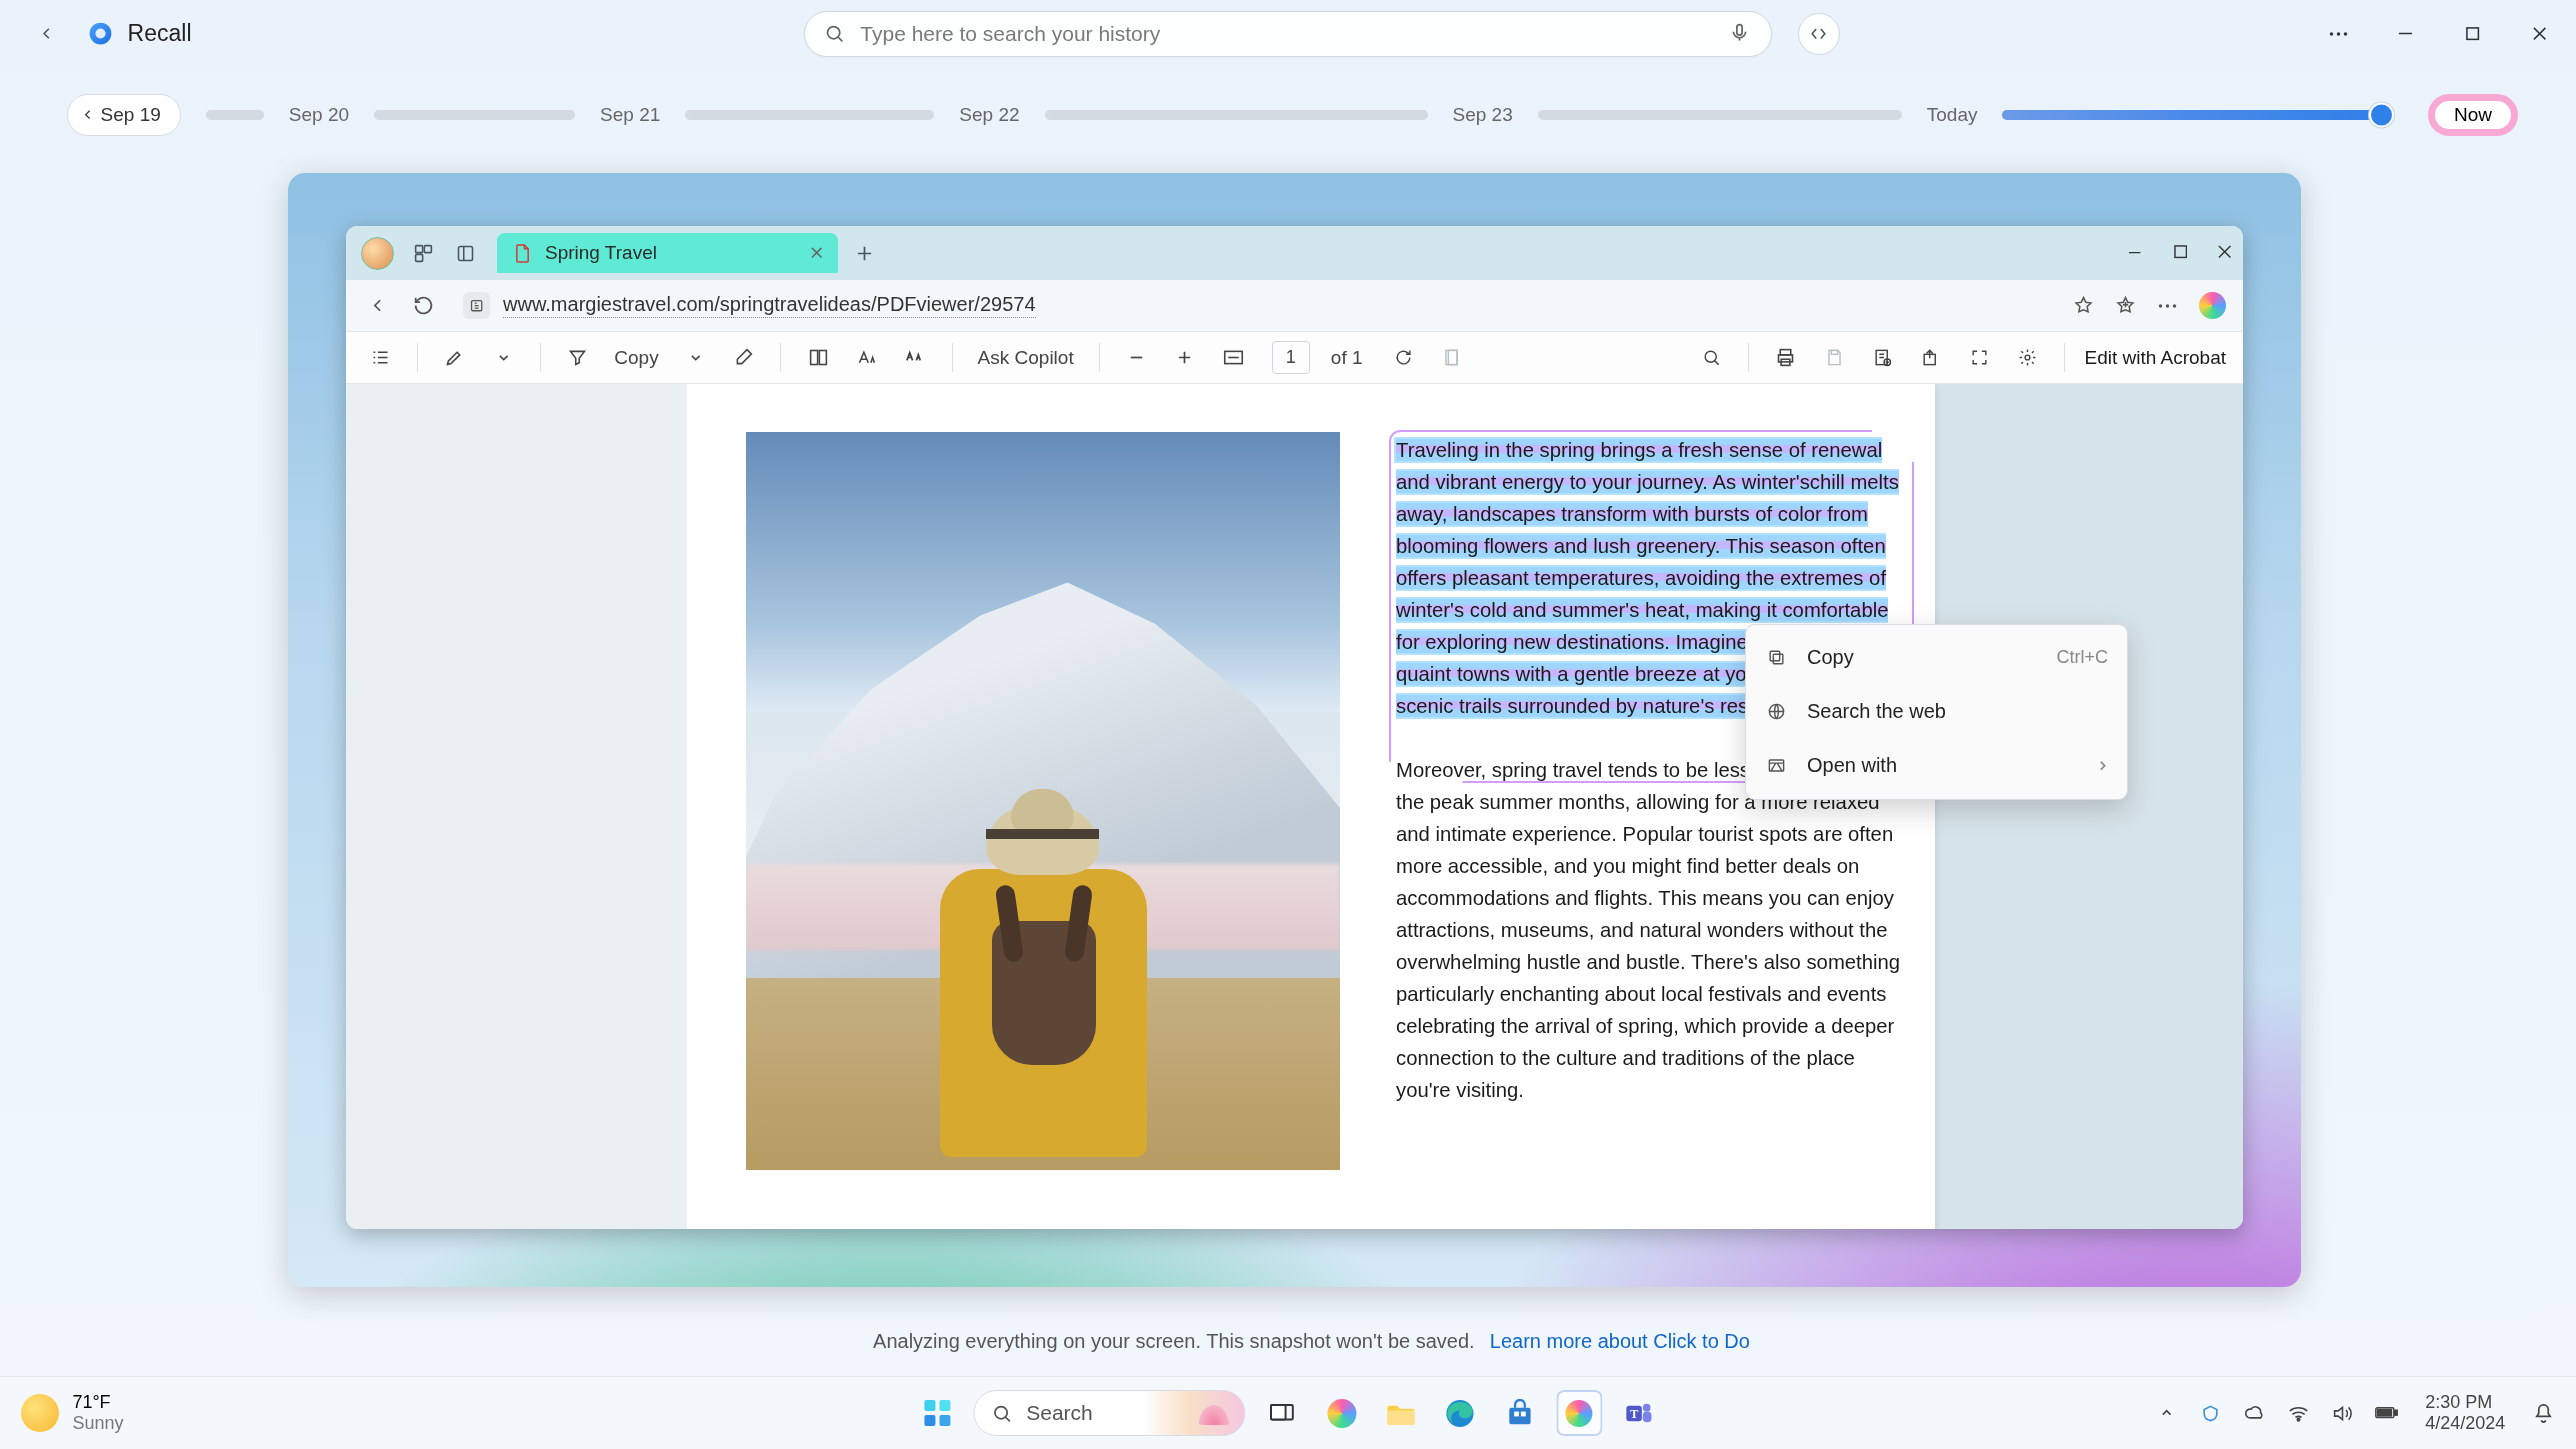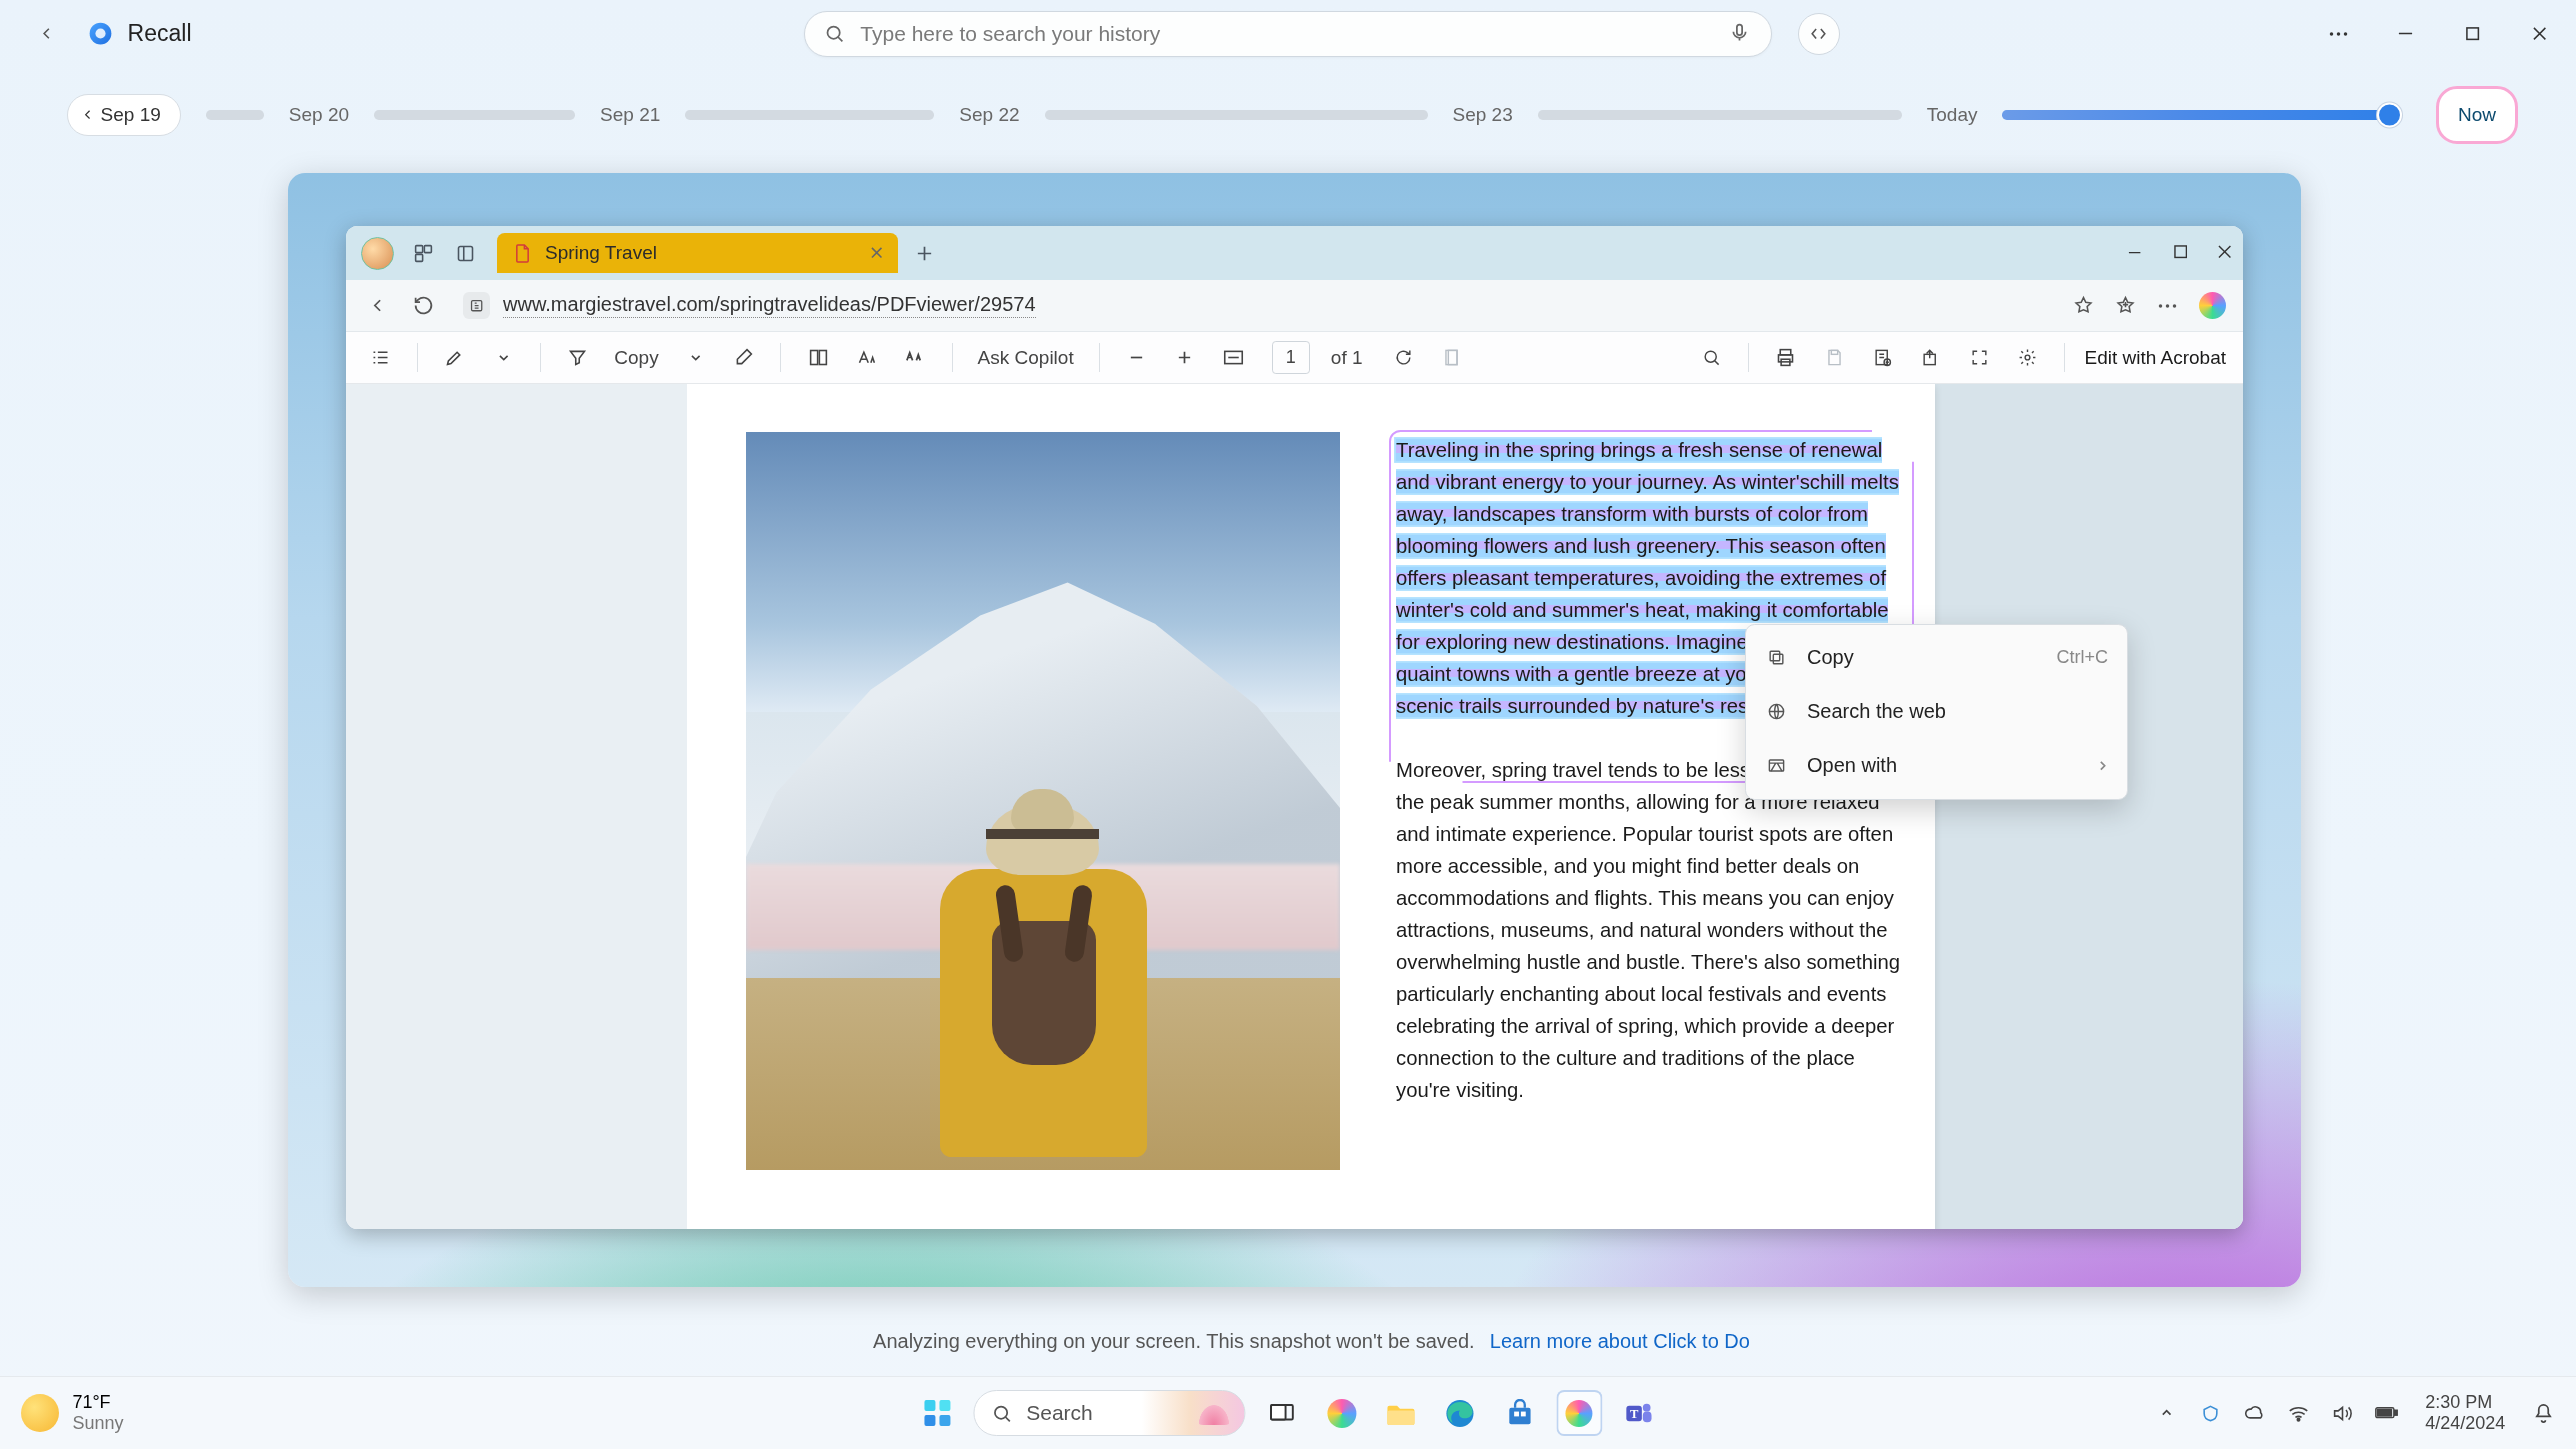--- a/index.html
+++ b/index.html
@@ -23,36 +23,36 @@
   .timeline { position: absolute; top: 86px; left: 0; right: 0; height: 58px; display: flex; align-items: center; padding: 0 58px 0 67px; gap: 25px; font-size: 19px; color: #666; }
   .timeline-pill { display: inline-flex; align-items: center; height: 42px; padding: 0 19px 0 11.5px; border-radius: 21px; border: 1px solid #d7dde3; background: #fff; color: #333; gap: 5.8px; }
   .timeline-track { height: 9.6px; border-radius: 4.8px; background: #d3dae1; }
   .tl-s19 { width: 58px; }
   .tl-s20 { width: 201px; }
   .tl-s21 { width: 249px; }
   .tl-s22 { width: 383px; }
   .tl-s23 { width: 364px; }
   .tl-today { flex: 1; position: relative; background: linear-gradient(90deg, #6b9be8 0%, #4a89e8 50%, #2f80e8 100%); }
   .tl-today::after { content: ""; position: absolute; right: -7.7px; top: 50%; transform: translateY(-50%); width: 21px; height: 21px; border-radius: 50%; background: #2f80e8; border: 2.9px solid #fff; box-shadow: 0 0 0 1px #c7d3e2; }
-  .timeline-now { display: inline-flex; align-items: center; height: 58px; padding: 0 19px; border-radius: 21px; border: 3px solid #f9a8d4; background: #fff; color: #0c4a6e; margin-left: 17px; }
+  .timeline-now { display: inline-flex; align-items: center; height: 42px; padding: 0 19px; border-radius: 21px; border: 7px solid #f9a8d4; background: #fff; color: #000000; margin-left: 17px; }
 
   
   .snapshot { position: absolute; top: 173px; left: 288px; width: 2013px; height: 1114px; border-radius: 17px; overflow: hidden; box-shadow: 0 7.7px 31px rgba(0,0,0,0.18); }
   .desktop-bg { position: absolute; inset: 0; background:
       radial-gradient(1150px 671px at 30% 120%, #1fb47b 0%, transparent 55%),
       radial-gradient(1342px 863px at 95% 115%, #b44bd8 0%, transparent 55%),
       linear-gradient(180deg, #8fc1e3 0%, #b6d7ee 40%, #d5e8f5 100%);
   }
 
   
   .edge-window { position: absolute; top: 53px; left: 58px; right: 58px; bottom: 58px; background: #f4f7f9; border-radius: 11.5px; box-shadow: 0 5.8px 21px rgba(0,0,0,0.25); display: flex; flex-direction: column; overflow:hidden; }
   .edge-tabs { height: 54px; background: #d2e6ee; display: flex; align-items: center; padding: 0 15.3px; position: relative; }
   .edge-profile { width: 33px; height: 33px; border-radius: 50%; background: radial-gradient(circle at 35% 35%, #ffdba8, #d98e52); border: 1.9px solid #6fc1a1; }
   .edge-tab-icons { display: flex; align-items: center; gap: 21px; margin-left: 19px; color: #4a5560; }
-  .edge-tab { margin-left: 21px; height: 40px; width: 401px; background: #eab308; border-radius: 7.7px 7.7px 0 0; display: flex; align-items: center; padding: 0 15.3px; gap: 13.4px; }
+  .edge-tab { margin-left: 21px; height: 40px; width: 341px; background: #5eead4; border-radius: 7.7px 7.7px 0 0; display: flex; align-items: center; padding: 0 15.3px; gap: 13.4px; }
   .edge-tab .pdf-icon { width: 19px; height: 19px; color: #d23b3b; display:flex; align-items:center; justify-content:center; }
   .edge-tab .tab-title { flex: 1; font-size: 19px; color: #2b2b2b; }
   .edge-tab .tab-close { color: #666; }
   .edge-newtab { margin-left: 17px; color: #4a5560; }
   .edge-win-controls { position: absolute; right: 11.5px; display: flex; gap: 31px; color: #3b3b3b; }
 
   .edge-address { height: 52px; background: #f4f7f9; display: flex; align-items: center; padding: 0 17px; gap: 17px; border-bottom: 1px solid #e3e8ec; }
   .addr-btn { width: 29px; height: 29px; display: flex; align-items: center; justify-content: center; color: #555; }
   .addr-url-box { flex: 1; height: 38px; display: flex; align-items: center; gap: 13.4px; padding-left: 7.7px; }
   .addr-lock { width: 27px; height: 27px; border-radius: 5.8px; background: rgba(0,0,0,0.05); display: flex; align-items: center; justify-content: center; color: #555; }

